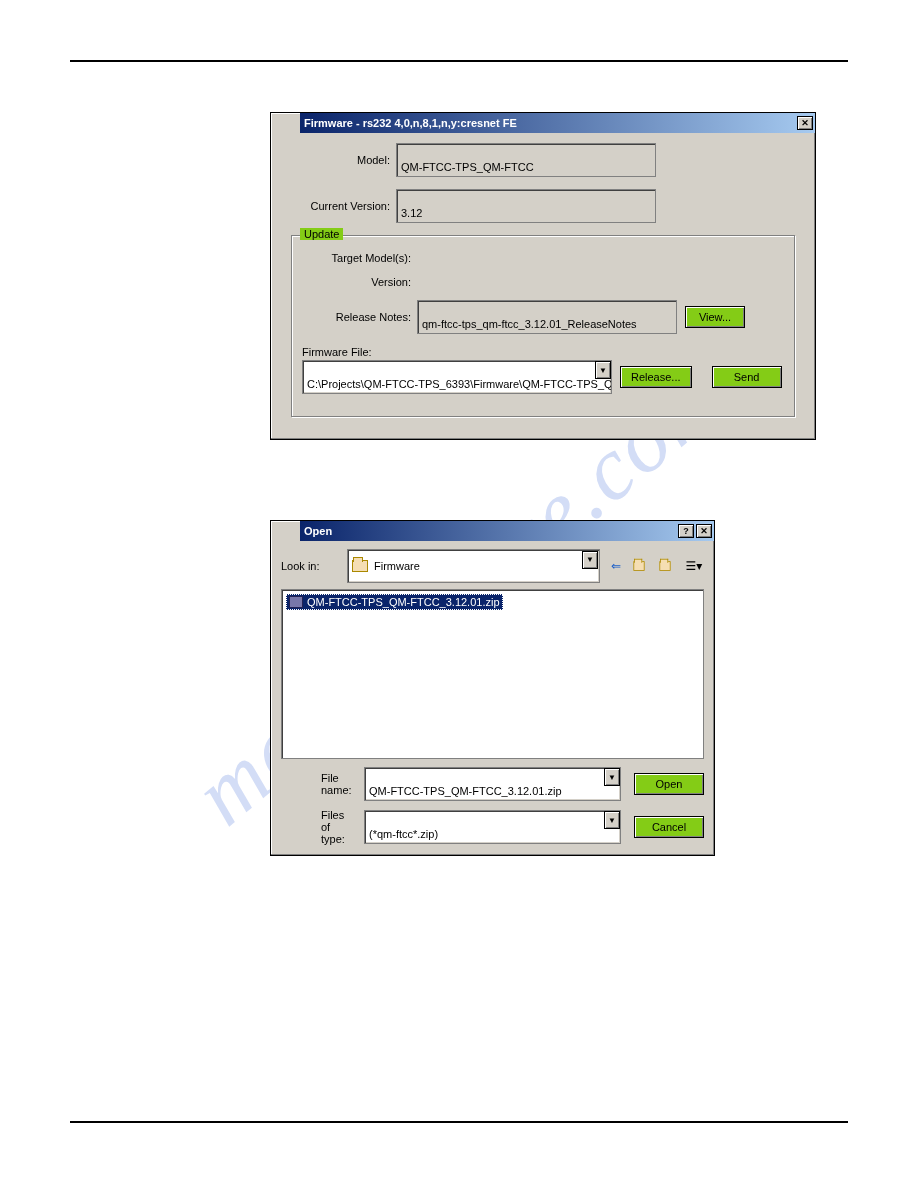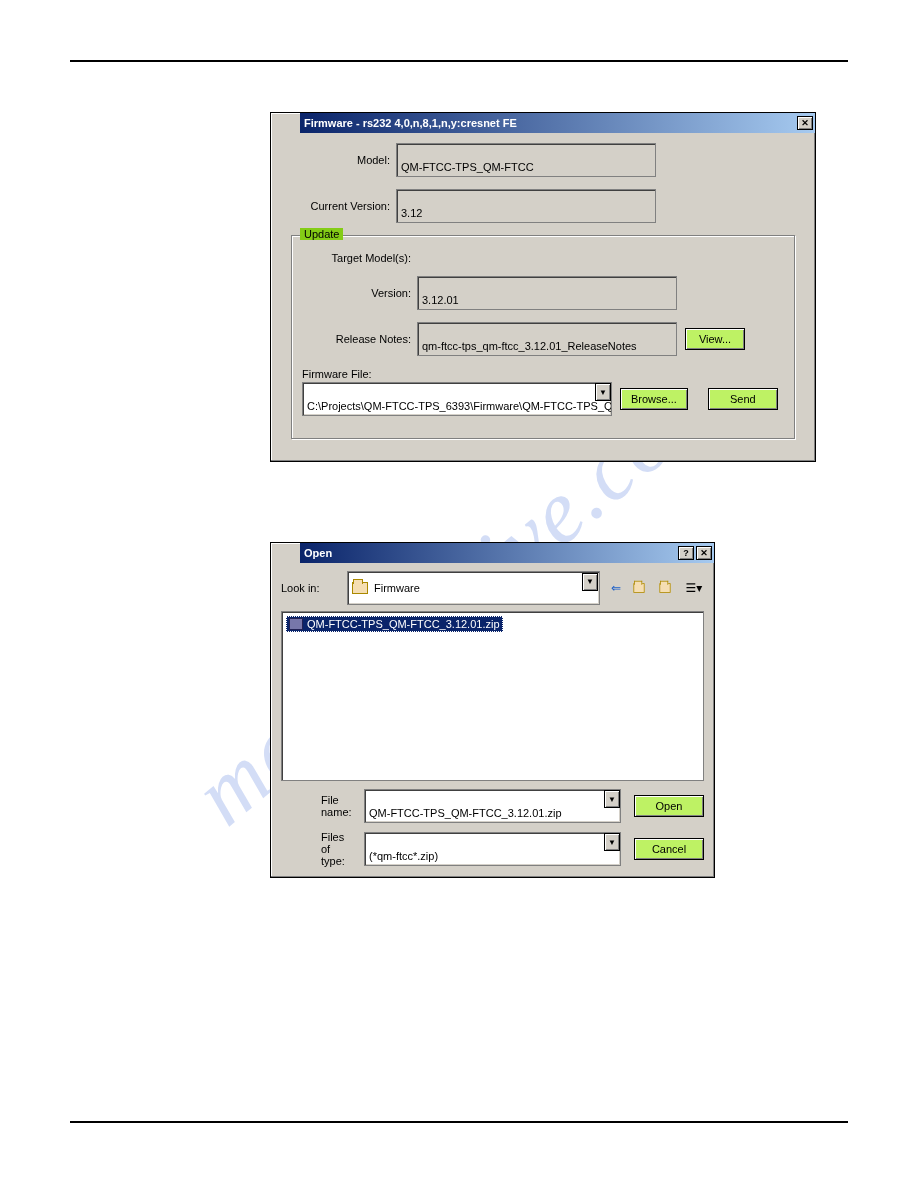--- a/index.html
+++ b/index.html
@@ -62,21 +62,21 @@
     border: 1px solid #808080;
     box-shadow: inset 1px 1px 0 #404040, inset -1px -1px 0 #d4d0c8;
     padding: 16px 4px;
     height: 20px;
     line-height: 14px;
     overflow: hidden;
     white-space: nowrap;
   }
   .sunken.readonly { background: #d4d0c8; }
   .btn {
-    background: #bef264;
+    background: #84cc16;
     border: 1px solid #000;
     box-shadow: inset 1px 1px 0 #fff, inset -1px -1px 0 #808080;
     height: 22px;
     padding: 0 10px;
     font: 11px Tahoma, Arial, sans-serif;
     display: inline-flex; align-items: center; justify-content: center;
     min-width: 70px;
   }
   .groupbox {
     border: 1px solid #808080;
@@ -203,35 +203,34 @@
       </div>
 
       <div class="groupbox">
         <div class="groupbox-legend">Update</div>
 
         <div class="row">
           <div class="lbl">Target Model(s):</div>
         </div>
         <div class="row">
           <div class="lbl">Version:</div>
-          <div class="sunken readonly field">3.12.01</div>
         </div>
         <div class="row">
           <div class="lbl">Release Notes:</div>
           <div class="sunken readonly field">qm-ftcc-tps_qm-ftcc_3.12.01_ReleaseNotes</div>
           <button class="btn" style="margin-left:8px;min-width:60px">View...</button>
         </div>
 
         <div style="margin-top:6px">Firmware File:</div>
         <div class="row" style="margin-top:2px">
           <div class="combo-wrap" style="flex:0 0 310px">
             <div class="sunken" style="width:310px">C:\Projects\QM-FTCC-TPS_6393\Firmware\QM-FTCC-TPS_Q</div>
             <div class="combo-btn">▼</div>
           </div>
-          <button class="btn" style="margin-left:8px;min-width:65px">Browse...</button>
+          <button class="btn" style="margin-left:8px;min-width:65px">Release...</button>
           <button class="btn" style="margin-left:20px;min-width:70px">Send</button>
         </div>
       </div>
 
     </div>
   </div>
 
   <div class="win opendlg">
     <div class="titlebar">
       <span>Open</span>

